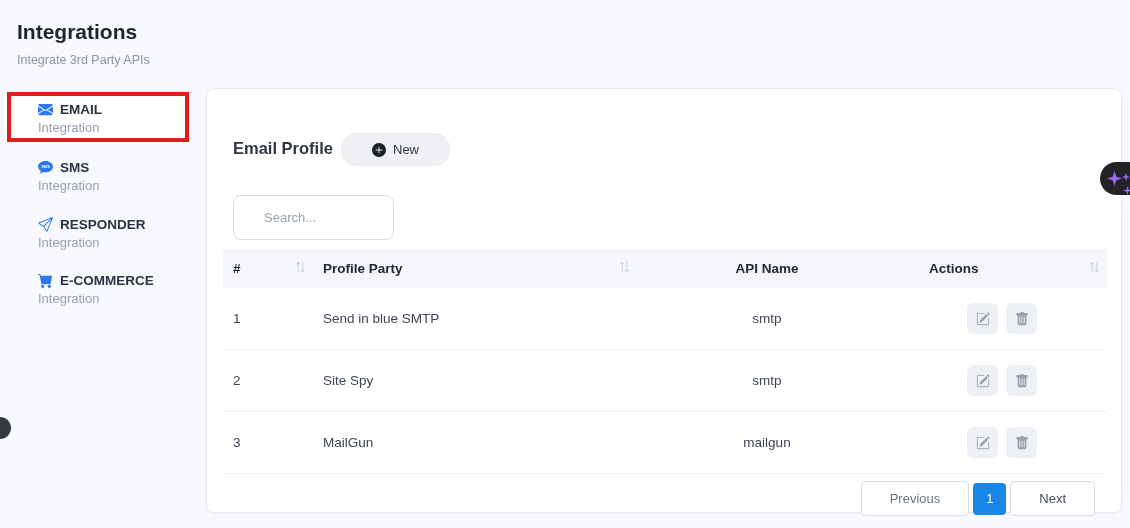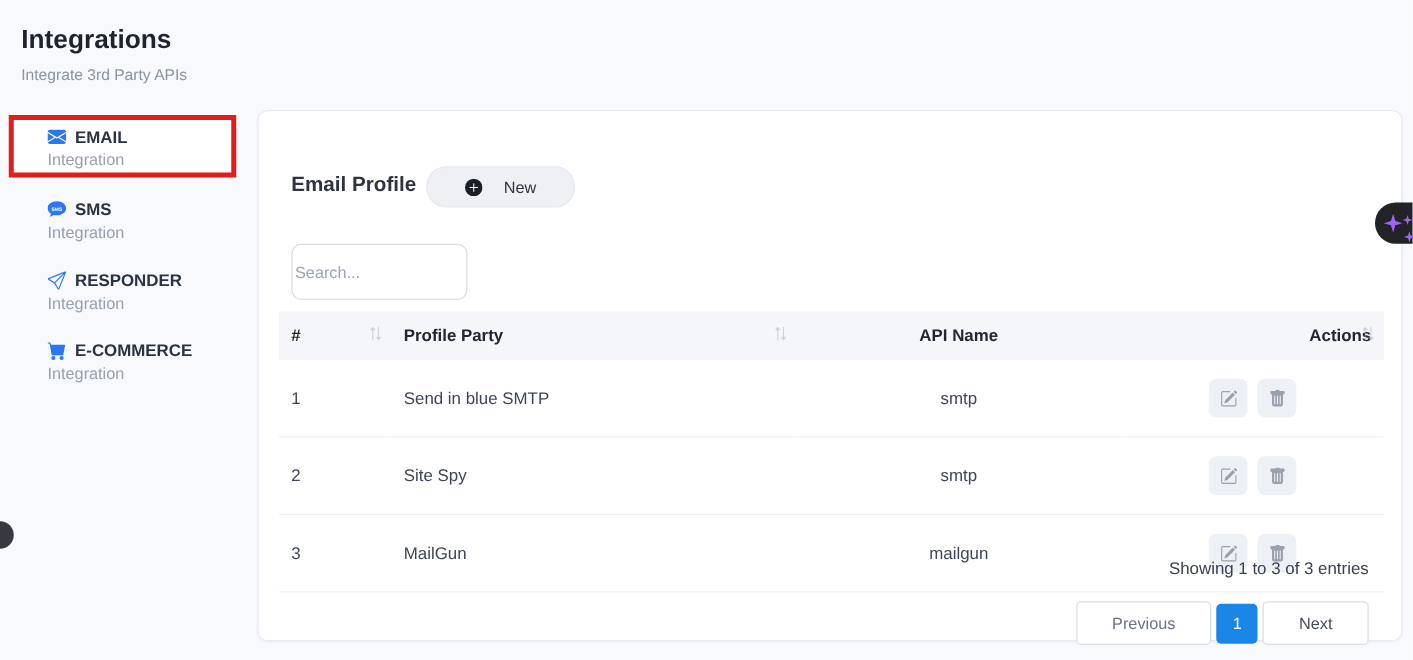--- a/index.html
+++ b/index.html
@@ -43,40 +43,40 @@
   
   .card {
     position:absolute; left:206px; top:88px; width:916px; height:425px;
     background:#ffffff; border:1px solid #e7ebf0; border-radius:8px;
     box-shadow:0 1px 2px rgba(20,40,80,.03);
   }
   .panel-heading { position:absolute; left:26px; top:50px; font-size:16.5px; font-weight:700; color:#2e3440; }
   .new-btn {
     position:absolute; left:134px; top:44px; height:33px; padding:0 30px;
     background:#eef0f4; border:1px solid #e6e9ed; border-radius:16px;
-    display:flex; align-items:center; gap:17px; font-size:13px; color:#30363f; cursor:pointer;
+    display:flex; align-items:center; gap:7px; font-size:13px; color:#30363f; cursor:pointer;
   }
   .new-btn svg { width:14px; height:14px; fill:#1b1f26; }
   .search-input {
-    position:absolute; left:26px; top:106px; width:141px; height:45px;
-    border:1px solid #d7dce3; border-radius:8px; padding:0 2px;
+    position:absolute; left:26px; top:106px; width:161px; height:45px;
+    border:1px solid #d7dce3; border-radius:8px; padding:0 30px;
     font-size:13px; color:#3c4352; background:#fff; font-family:"Liberation Sans", sans-serif;
   }
   .search-input::placeholder { color:#9aa3b2; }
 
   
   .data-table { position:absolute; left:16px; top:160px; width:884px; border-collapse:collapse; }
   .data-table th {
     background:#f4f6f9; text-align:left; font-size:13.5px; font-weight:700;
     color:#222733; padding:12px 10px; position:relative;
   }
   .data-table th.col-num { width:90px; }
   .data-table th.col-profile { width:324px; }
   .data-table th.col-api, .data-table td.cell-api { width:260px; text-align:center; }
-  .data-table th.col-actions { width:210px; padding-left:32px;text-align:right; }
+  .data-table th.col-actions { width:210px; padding-left:32px; }
   .data-table td { padding:15px 10px; font-size:13.5px; color:#3e4554; border-bottom:1px solid #edf0f4; background:#fff; }
   .sort-icon { position:absolute; right:7px; top:11px; width:11px; height:14px; opacity:.55; }
   .sort-icon svg { width:11px; height:14px; fill:#aeb6c2; }
   .actions-cell { display:flex; gap:8px; justify-content:center; align-items:center; }
   .icon-btn {
     width:31px; height:31px; background:#edf0f4; border:none; border-radius:6px;
     color:#99a1ad; display:flex; align-items:center; justify-content:center; cursor:pointer;
   }
   .icon-btn svg { width:14px; height:14px; fill:currentColor; }
 
@@ -271,20 +271,19 @@
                   <path d="M2.5 1a1 1 0 0 0-1 1v1a1 1 0 0 0 1 1H3v9a2 2 0 0 0 2 2h6a2 2 0 0 0 2-2V4h.5a1 1 0 0 0 1-1V2a1 1 0 0 0-1-1H10a1 1 0 0 0-1-1H7a1 1 0 0 0-1 1H2.5zm3 4a.5.5 0 0 1 .5.5v7a.5.5 0 0 1-1 0v-7a.5.5 0 0 1 .5-.5zM8 5a.5.5 0 0 1 .5.5v7a.5.5 0 0 1-1 0v-7A.5.5 0 0 1 8 5zm3 .5v7a.5.5 0 0 1-1 0v-7a.5.5 0 0 1 1 0z"></path>
                 </svg>
               </button>
           </div>
         </td>
       </tr>
     </tbody>
   </table>
 
 
-  <div class="table-info">Showing 1 to 3 of 3 entries</div>
 
   <div class="pager">
     <button class="page-btn">Previous</button>
     <button class="page-current">1</button>
     <button class="page-btn next">Next</button>
   </div>
 </div>
 
 </body></html>

